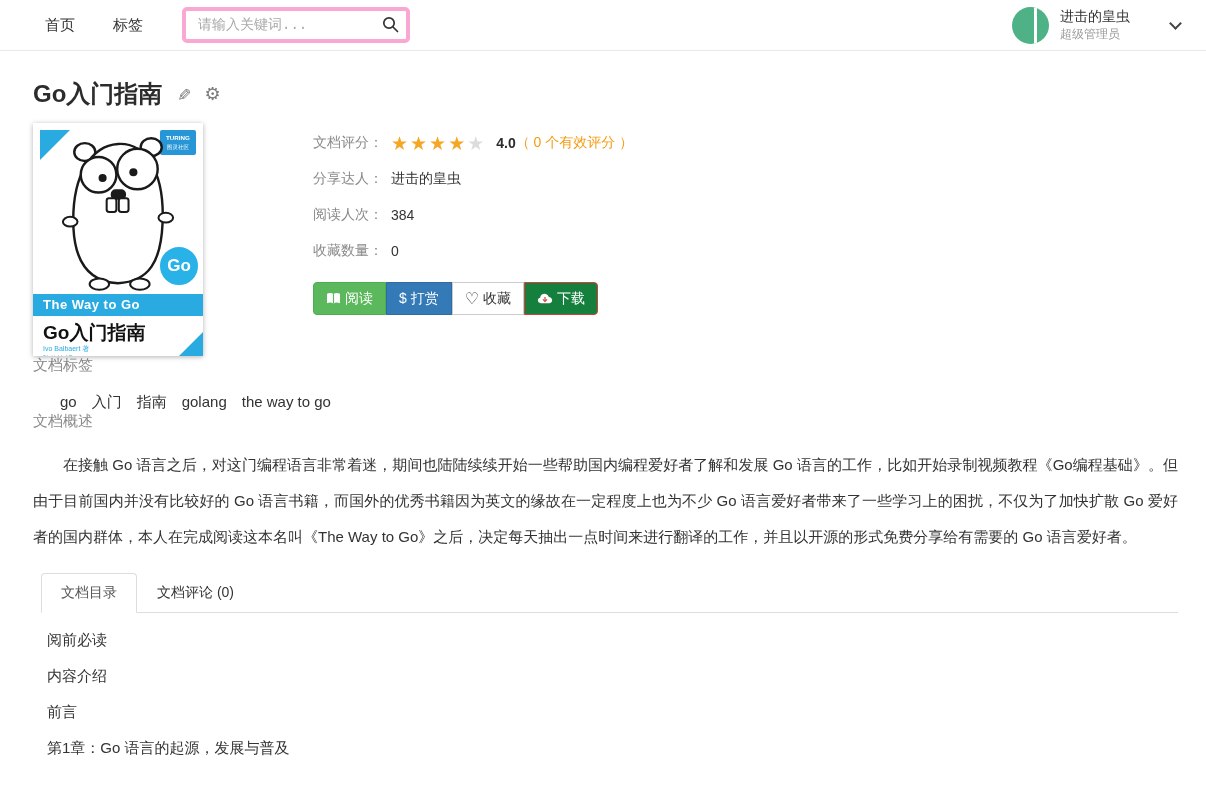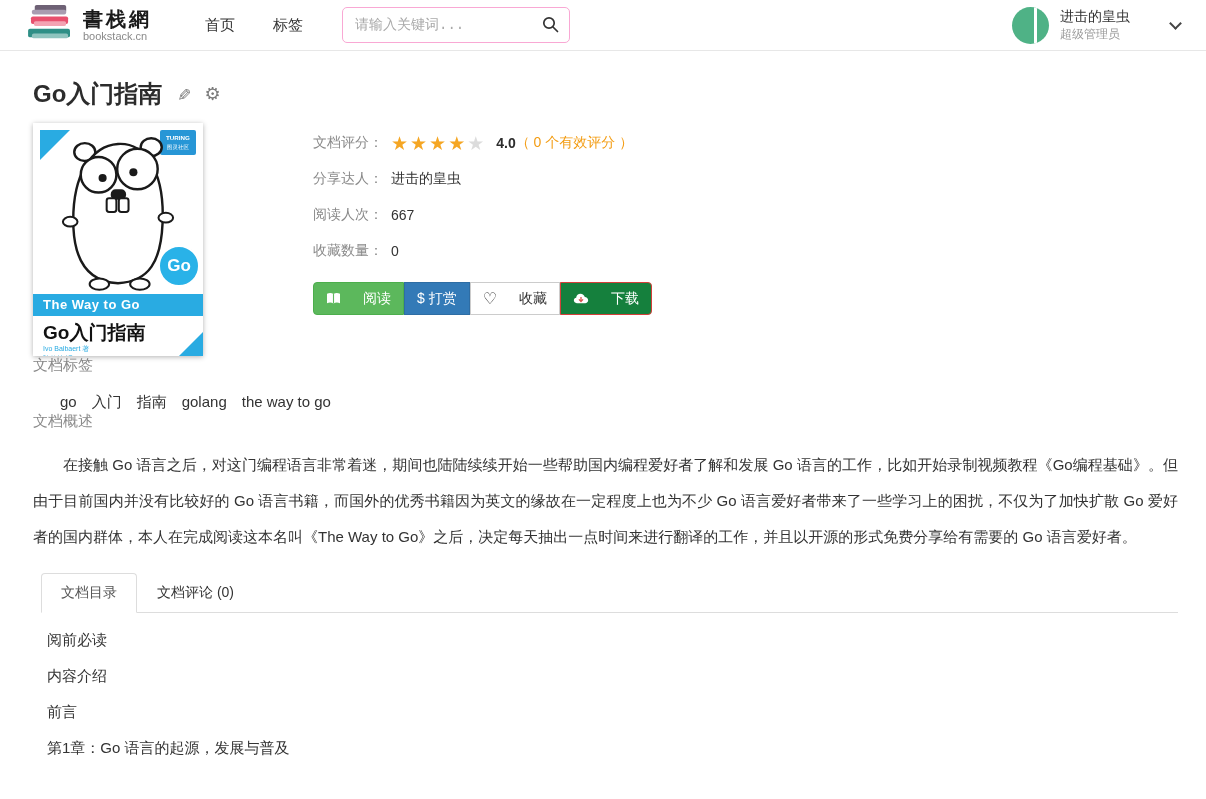--- a/index.html
+++ b/index.html
@@ -12,21 +12,21 @@
 
   
   .navbar { height:51px; display:flex; align-items:center; padding:0 22px 0 26px;
             border-bottom:1px solid #e7e7e7; background:#fff; }
   .logo { display:flex; align-items:center; gap:9px; margin-right:34px; cursor:pointer; }
   .logo-text .zh { font-family:"DejaVu Serif","Liberation Serif",serif; font-weight:bold;
                    font-size:20px; color:#1a1a1a; letter-spacing:3px; line-height:1.1; }
   .logo-text .en { font-size:11px; color:#8a8a8a; }
   .nav-link { margin:0 19px; font-size:15px; color:#333; cursor:pointer; white-space:nowrap; }
   .search { position:relative; margin-left:20px; }
-  .search input { width:228px; height:36px; border:1px solid #f9a8d4; border-radius:5px;
+  .search input { width:228px; height:36px; border:4px solid #f9a8d4; border-radius:5px;
                   padding:0 38px 0 12px; font-size:14px; color:#333; outline:none;
                   font-family:Liberation Mono, monospace; }
   .search input::placeholder { color:#a9a9a9; }
   .search .search-icon { position:absolute; right:11px; top:9px; cursor:pointer; }
   .spacer { flex:1; }
   .user { display:flex; align-items:center; gap:11px; cursor:pointer; }
   .avatar { width:37px; height:37px; border-radius:50%; background:#4fb286;
             position:relative; overflow:hidden; flex:none; }
   .avatar::after { content:""; position:absolute; left:59%; top:0; width:3px; height:100%; background:#fff; }
   .user-text { line-height:1.35; }
@@ -74,21 +74,21 @@
   .info-row .value { color:#333; }
   .rating-row .stars { display:inline-flex; margin-right:10px; }
   .star::before { content:"★"; font-size:19px; line-height:1; margin-right:2px; }
   .star.filled::before { color:#f5a623; }
   .star.empty::before  { color:#dcdcdc; }
   .rating-value { font-weight:bold; color:#2c2c2c; margin-right:0; }
   .rating-note { color:#f39c12; }
 
   .btn-group { display:inline-flex; margin-top:13px; }
   .btn { height:33px; padding:0 12px; font-size:14px; border:1px solid transparent; color:#fff;
-         display:inline-flex; align-items:center; gap:22px; cursor:pointer; background:none;
+         display:inline-flex; align-items:center; gap:4px; cursor:pointer; background:none;
          font-family:inherit; white-space:nowrap; }
   .btn-green { background:#5cb85c; border-color:#4cae4c; border-radius:4px 0 0 4px; }
   .btn-blue  { background:#337ab7; border-color:#2e6da4; }
   .btn-white { background:#fff; border-color:#ccc; color:#333; }
   .btn-red   { background:#15803d; border-color:#d43f3a; border-radius:0 4px 4px 0; }
   .heart-icon::before { content:"♡"; font-size:16px; }
   .btn svg { display:block; }
 
   
   .section-heading { color:#8a8a8a; font-size:15px; }
@@ -102,36 +102,20 @@
          border:1px solid transparent; border-radius:4px 4px 0 0; }
   .tab.active { background:#fff; border-color:#ddd #ddd #fff #ddd; color:#555; }
 
   .toc { list-style:none; margin-top:9px; padding-left:14px; }
   .toc li { line-height:36px; font-size:15px; color:#333; cursor:pointer; }
 </style>
 </head>
 <body>
 
 <header class="navbar">
-  <div class="logo">
-    <span>
-      <svg width="48" height="40" viewBox="0 0 50 42">
-        <rect x="9" y="1" width="33" height="8" rx="2" fill="#6e6175"></rect>
-        <rect x="6" y="6" width="36" height="5" rx="2" fill="#a99cb0"></rect>
-        <rect x="5" y="13" width="39" height="8" rx="2" fill="#e8506e"></rect>
-        <rect x="8" y="18" width="34" height="5" rx="2" fill="#f3a3b3"></rect>
-        <rect x="2" y="26" width="44" height="9" rx="2" fill="#2e8f86"></rect>
-        <rect x="6" y="31" width="38" height="5" rx="2" fill="#8ec4be"></rect>
-      </svg>
-    </span>
-    <span class="logo-text">
-      <div class="zh">書栈網</div>
-      <div class="en">bookstack.cn</div>
-    </span>
-  </div>
 
   <nav style="display:flex">
 
       <span class="nav-link">首页</span>
 
       <span class="nav-link">标签</span>
     </nav>
 
   <div class="search">
     <input type="text" value="" placeholder="请输入关键词..." style="">
@@ -216,21 +200,21 @@
       <div>
 
           <div class="info-row">
             <span class="label">分享达人：</span>
             <span class="value">进击的皇虫</span>
           </div>
 
 
           <div class="info-row">
             <span class="label">阅读人次：</span>
-            <span class="value">667</span>
+            <span class="value">384</span>
           </div>
 
           <div class="info-row">
             <span class="label">收藏数量：</span>
             <span class="value">0</span>
           </div>
         </div>
 
       <div class="btn-group">
         <button class="btn btn-green">

